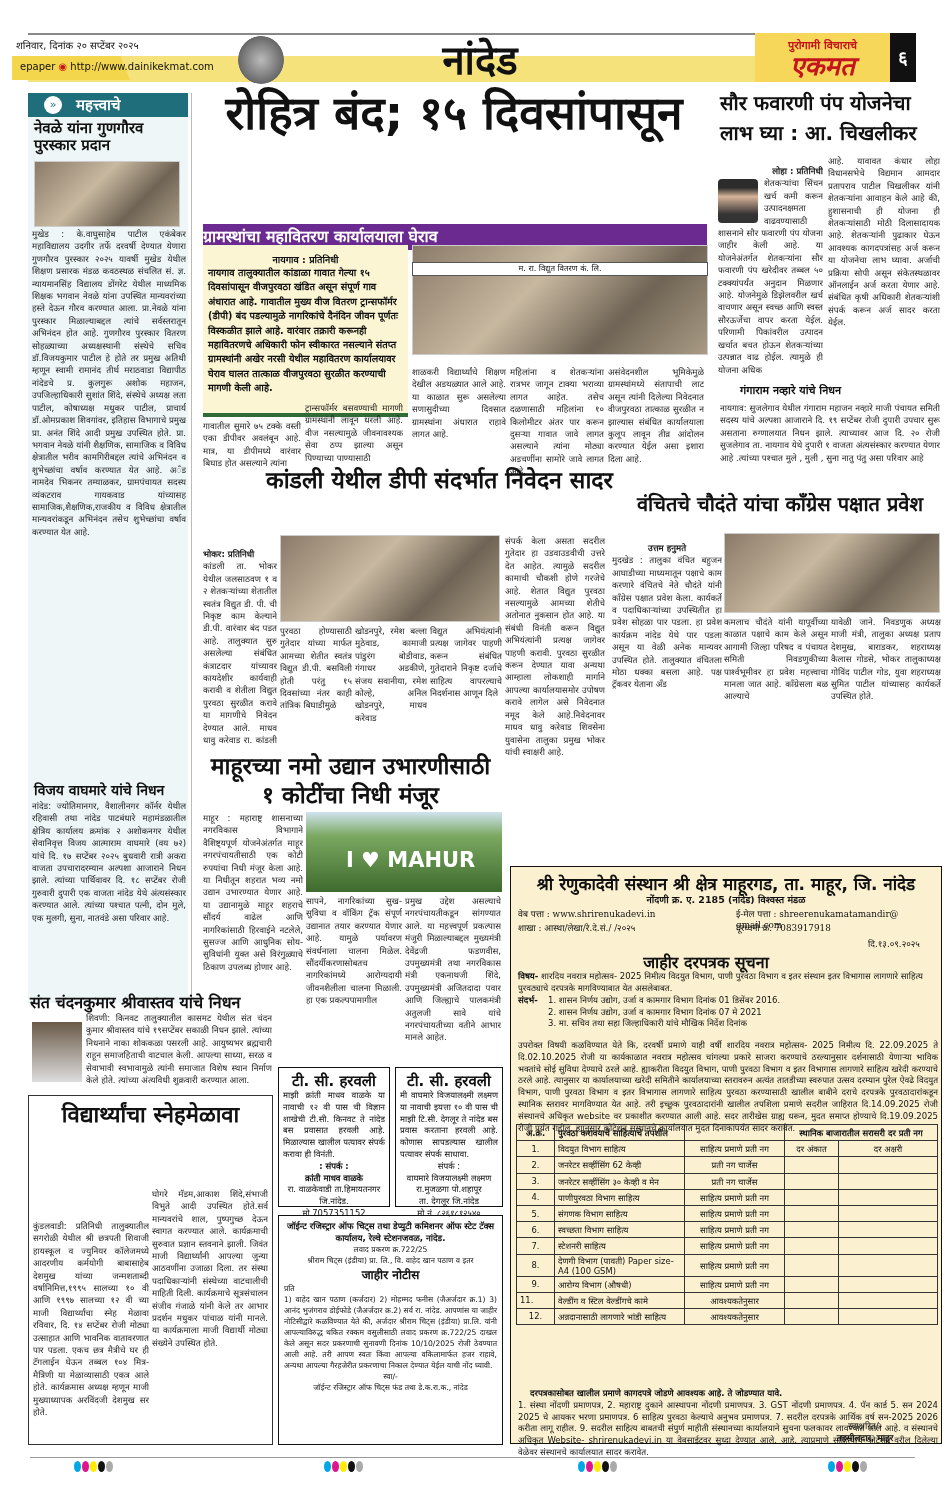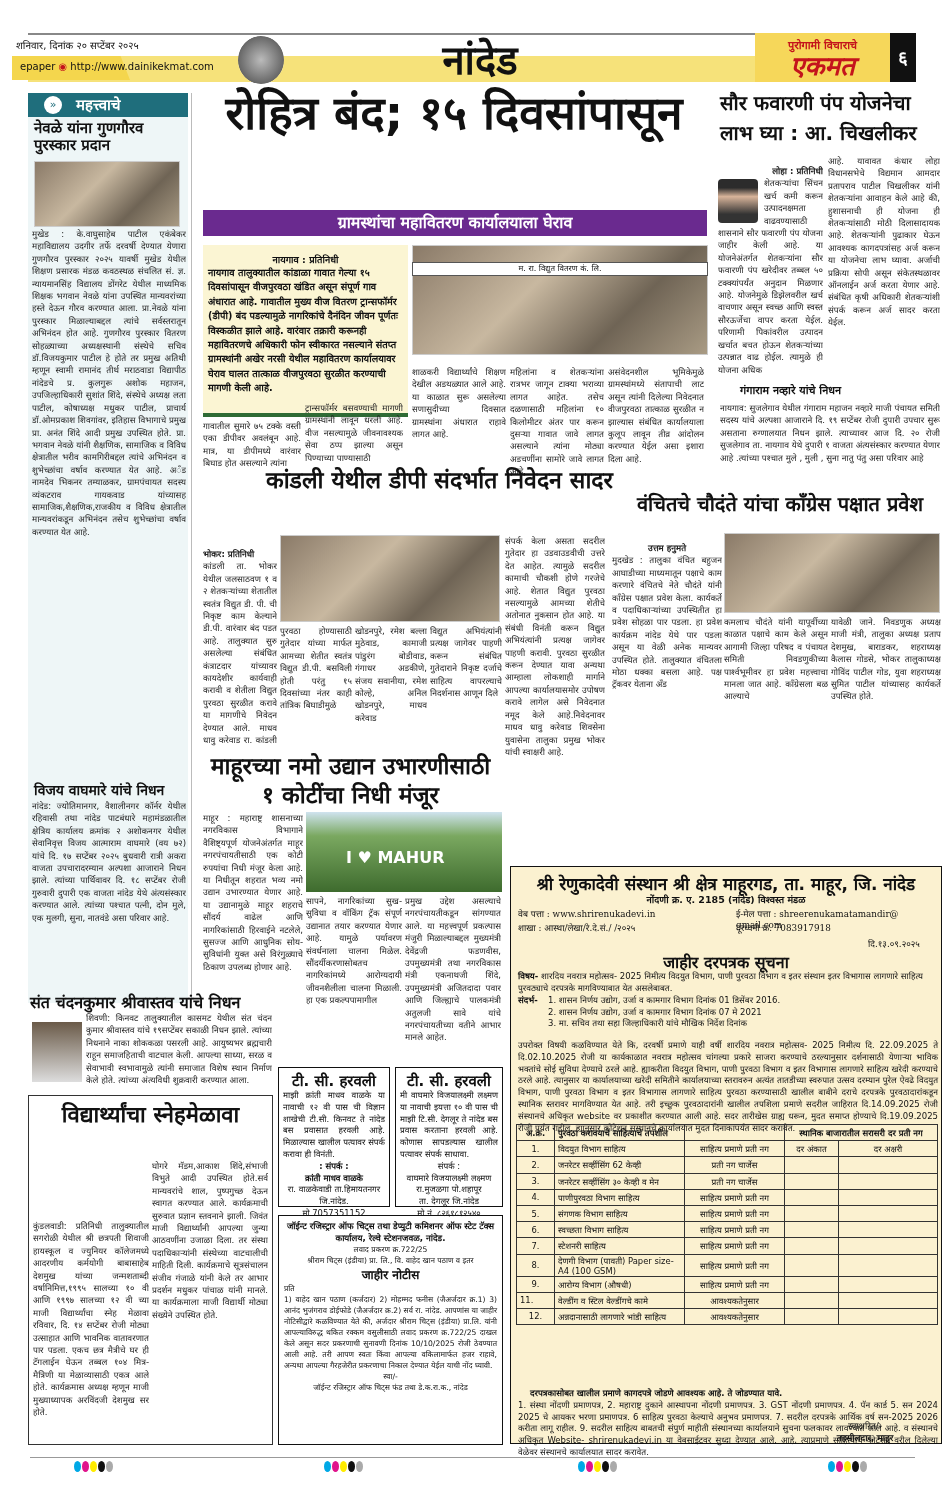--- a/index.html
+++ b/index.html
@@ -27,21 +27,21 @@
 #mah-icon{left:44px;top:96px;width:18px;height:18px;border-radius:50%;background:#fff;color:#1f6e7c;font-size:11px;text-align:center;line-height:18px}
 #col1-bg{left:28px;top:93px;width:160px;height:910px;background:#eef6f7}
 #nev-title{left:34px;top:120px;width:150px;font-size:15px}
 #nev-photo{left:34px;top:161px;width:146px;height:66px}
 #nev-body{left:32px;top:228px;width:154px;height:490px}
 #vijay-title{left:34px;top:783px;width:150px;font-size:14px}
 #vijay-body{left:32px;top:800px;width:154px;height:200px}
 #col-rule{left:191px;top:93px;width:1px;height:910px;background:#bbb}
 
 #main-hl{left:198px;top:86px;width:512px;text-align:center;font-size:46px;line-height:55px}
-#main-strap{left:203px;top:210px;width:504px;height:26px;background:#6a2a8f;color:#fff;font-size:16px;font-weight:bold;text-align:center;line-height:26px}
+#main-strap{left:203px;top:224px;width:504px;height:26px;background:#6a2a8f;color:#fff;font-size:16px;font-weight:bold;text-align:left;line-height:26px}
 #intro-box{left:203px;top:245px;width:205px;height:170px;background:#fbf5d3}
 #intro-dl{left:203px;top:253px;width:205px;text-align:center;font-size:9.5px;font-weight:bold}
 #intro-text{left:208px;top:266px;width:196px;font-size:9.6px;line-height:14.4px;font-weight:bold}
 #intro-rule{left:203px;top:413px;width:205px;height:4px;background:#2f6b35}
 #main-photo{left:412px;top:245px;width:296px;height:110px}
 #main-cap{left:412px;top:262px;width:296px;height:14px;background:#fff;border:1px solid #555;font-size:8px;text-align:center;line-height:12px}
 .mcol{top:366px;height:120px}
 #mc1{left:412px;width:94px}
 #mc2{left:510px;width:94px}
 #mc3{left:608px;width:96px}
@@ -63,21 +63,21 @@
 #kandli-c5{left:505px;top:535px;width:100px;height:310px}
 #vanchit-hl{left:615px;top:493px;width:330px;text-align:center;font-size:20px}
 #vanchit-c1{left:612px;top:542px;width:110px;height:295px}
 #vanchit-photo{left:724px;top:533px;width:216px;height:80px}
 #vanchit-c2{left:724px;top:616px;width:104px;height:225px}
 #vanchit-c3{left:831px;top:616px;width:110px;height:225px}
 
 #mahur-hl{left:198px;top:752px;width:305px;text-align:center;font-size:23px;line-height:29px}
 #mahur-c1{left:203px;top:812px;width:100px;height:190px}
 #mahur-photo{left:306px;top:812px;width:196px;height:80px;background:linear-gradient(#cfe3ef 0,#7aa860 30%,#3e6b2e 100%)}
-#mahur-photo-text{left:346px;top:848px;font-size:16px;color:#fff;font-weight:bold}
+#mahur-photo-text{left:346px;top:848px;font-size:21px;color:#fff;font-weight:bold}
 #mahur-c2{left:306px;top:895px;width:96px;height:150px}
 #mahur-c3{left:405px;top:895px;width:96px;height:150px}
 
 .tc-box{border:1.5px solid #111;background:#fff}
 #tc1{left:278px;top:1067px;width:112px;height:140px}
 #tc2{left:395px;top:1067px;width:108px;height:140px}
 .tc-title{font-size:15px;font-weight:bold;text-align:center;margin-top:2px}
 .tc-body{font-size:8.4px;line-height:11.8px;padding:0 4px;text-align:justify}
 .tc-contact{font-size:8.4px;line-height:11.8px;text-align:center}
 
@@ -88,36 +88,36 @@
 #jr-body{font-size:7.6px;line-height:11px;padding:0 5px;text-align:justify}
 
 #ren-box{left:510px;top:866px;width:432px;height:578px;background:#fbf1d0;border:1.5px solid #111}
 #ren-title{left:512px;top:872px;width:428px;text-align:center;font-size:17px;font-weight:bold}
 #ren-reg{left:512px;top:893px;width:428px;text-align:center;font-size:9.5px;font-weight:bold}
 #ren-web{left:518px;top:908px;font-size:8.8px}
 #ren-email{left:736px;top:908px;font-size:8.8px}
 #ren-branch{left:518px;top:922px;font-size:8.8px}
 #ren-phone{left:736px;top:922px;font-size:8.8px}
 #ren-date{left:868px;top:938px;font-size:8.8px}
-#ren-head{left:512px;top:951px;width:428px;text-align:center;font-size:16px;font-weight:bold}
+#ren-head{left:492px;top:951px;width:428px;text-align:center;font-size:16px;font-weight:bold}
 #ren-subject{left:518px;top:970px;width:420px;font-size:8.5px;line-height:12px}
 #ren-refs{left:518px;top:995px;width:420px;font-size:8.5px;line-height:11.5px}
 #ren-para{left:518px;top:1040px;width:420px;font-size:8.5px;line-height:11.8px;text-align:justify}
 #ren-table{left:516px;top:1124px;width:422px;border-collapse:collapse;font-size:8.4px}
 #ren-table td,#ren-table th{border:1px solid #333;height:16.2px;padding:0 3px}
 #ren-table th{font-weight:bold}
 #ren-docs{left:518px;top:1388px;width:420px;font-size:8.5px;line-height:11.8px}
 #ren-sign{left:800px;top:1420px;width:130px;text-align:center;font-size:8.8px;line-height:12px}
 
 #chandan-hl{left:28px;top:1008px;width:240px;font-size:16px}
 #chandan-photo{left:32px;top:1022px;width:50px;height:60px;background:linear-gradient(#6a5a48,#ddd)}
 #sag-box{left:28px;top:1095px;width:245px;height:350px;border:1.5px solid #333}
 #sag-hl{left:30px;top:1100px;width:241px;text-align:center;font-size:22px;line-height:30px}
 #sag-c1{left:33px;top:1220px;width:116px;height:280px}
-#sag-c2{left:152px;top:1160px;width:116px;height:280px}
+#sag-c2{left:152px;top:1188px;width:116px;height:280px}
 
 #ftr-line{left:30px;top:1457px;width:885px;height:1px;background:#999}
 .dots{display:flex;gap:1px}
 .dot{width:7px;height:11px;border-radius:50%}
 </style>
 </head>
 <body>
 
 <div class="abs" id="hdr-line"></div>
 <div class="abs" id="hdr-yellow"></div>

